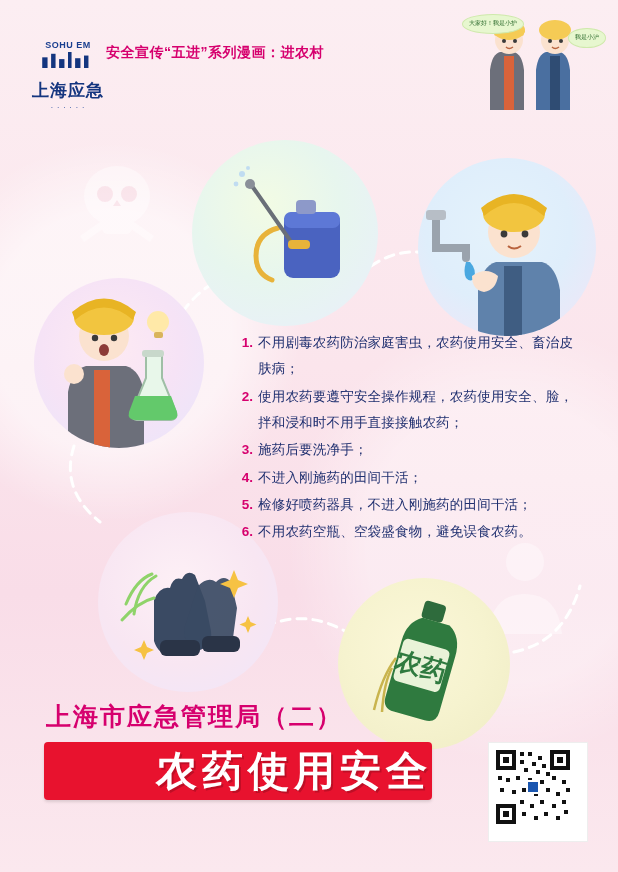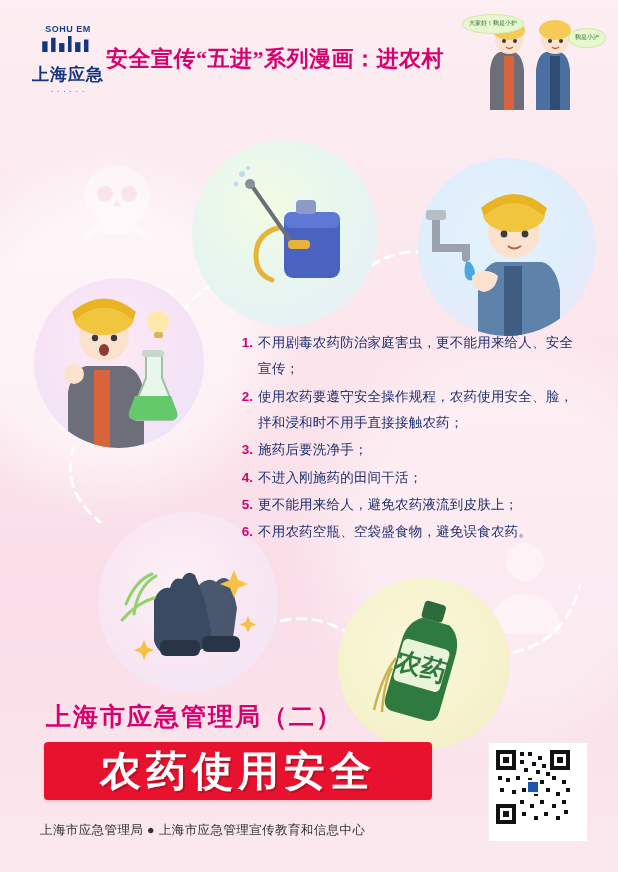--- a/index.html
+++ b/index.html
@@ -17,29 +17,28 @@
       linear-gradient(180deg,#fceef2 0%,#fbe5ec 42%,#f9dde8 68%,#fbe8ee 100%);
   }
   
   .ghost{position:absolute;opacity:.45;pointer-events:none;}
   .skull{left:72px;top:158px;width:90px;height:100px;}
   .person-ghost{right:38px;top:530px;width:110px;height:110px;}
   .dashline{position:absolute;pointer-events:none;}
   
   .header{position:absolute;left:0;top:0;width:618px;height:120px;}
   .logo{position:absolute;left:22px;top:24px;width:92px;height:66px;text-align:center;}
-  .logo .en{font-size:9px;color:#1a3f8f;letter-spacing:.5px;font-weight:bold;}
+  .logo .en{font-size:9px;color:#1a3f8f;letter-spacing:.5px;font-weight:bold;margin-top:16px;}
   .logo .cn{font-size:17px;color:#14357f;font-weight:bold;letter-spacing:1px;margin-top:7px;}
   .logo .bars{height:16px;margin-top:2px;}
   .logo .ticks{font-size:7px;color:#2a4fa0;letter-spacing:1px;margin-top:2px;}
   .title{
     position:absolute;left:106px;top:44px;width:350px;
-    font-size:22px;font-weight:bold;color:#d6006e;letter-spacing:.5px;
+    font-size:14px;font-weight:bold;color:#d6006e;letter-spacing:.5px;
     white-space:nowrap;
-    font-family:Liberation Serif, serif;
   }
   .mascots{position:absolute;right:18px;top:6px;width:130px;height:110px;}
   .bubble{
     position:absolute;font-size:6px;color:#2b6a2b;line-height:1.25;
     background:#e7f7cf;border-radius:50%;padding:5px 6px;text-align:center;
     border:1px solid #cfe9ac;
   }
   .bubble.l{left:-8px;top:8px;}
   .bubble.r{right:-6px;top:22px;}
   
@@ -63,21 +62,21 @@
   .li .num{color:#d6006e;font-weight:bold;width:17px;flex:none;text-align:right;margin-right:5px;}
   .li .txt{flex:1;letter-spacing:.2px;}
   
   .sub{
     position:absolute;left:46px;top:700px;
     font-size:25px;font-weight:bold;color:#d6006e;letter-spacing:2px;
   }
   .banner{
     position:absolute;left:44px;top:742px;width:388px;height:58px;
     background:#e8122e;border-radius:4px;
-    display:flex;align-items:center;justify-content:center;
+    display:flex;align-items:center;justify-content:flex-end;
     box-shadow:0 2px 3px rgba(0,0,0,.12);
   }
   .banner span{
     color:#fff;font-size:41px;font-weight:bold;letter-spacing:5px;
     text-shadow:2px 2px 0 rgba(0,0,0,.18);
   }
   .org{
     position:absolute;left:40px;top:822px;
     font-size:12.5px;color:#333;letter-spacing:.4px;
   }
@@ -270,51 +269,50 @@
       <g stroke="#c9b44e" stroke-width="2.5" fill="none">
         <path d="M36 132 q8 -34 22 -52"></path>
           <path d="M44 134 q2 -30 10 -44"></path>
       </g>
     </svg>
   </div>
 
   <div class="list">
     <div class="li">
       <span class="num">1.</span>
-      <span class="txt">不用剧毒农药防治家庭害虫，更不能用来给人、安全宣传；</span>
+      <span class="txt">不用剧毒农药防治家庭害虫，农药使用安全、畜治皮肤病；</span>
     </div>
     <div class="li">
       <span class="num">2.</span>
       <span class="txt">使用农药要遵守安全操作规程，农药使用安全、脸，拌和浸和时不用手直接接触农药；</span>
     </div>
     <div class="li">
       <span class="num">3.</span>
       <span class="txt">施药后要洗净手；</span>
     </div>
     <div class="li">
       <span class="num">4.</span>
       <span class="txt">不进入刚施药的田间干活；</span>
     </div>
     <div class="li">
       <span class="num">5.</span>
-      <span class="txt">更不能用来给人，避免农药液流到皮肤上；</span>
+      <span class="txt">检修好喷药器具，不进入刚施药的田间干活；</span>
     </div>
     <div class="li">
       <span class="num">6.</span>
       <span class="txt">不用农药空瓶、空袋盛食物，避免误食农药。</span>
     </div>
   </div>
 
   <div class="sub">上海市应急管理局（二）</div>
 
   <div class="banner">
     <span>农药使用安全</span>
   </div>
 
-  <div class="org">上海市应急管理局 ● 上海市应急管理宣传教育和信息中心</div>
 
   <div class="qr">
     <svg viewBox="0 0 78 78" width="78" height="78">
       <rect width="78" height="78" fill="#fff"></rect>
       <g fill="#111">
         <rect x="2" y="2" width="20" height="20"></rect>
           <rect x="56" y="2" width="20" height="20"></rect>
           <rect x="2" y="56" width="20" height="20"></rect>
       </g>
       <g fill="#fff">

